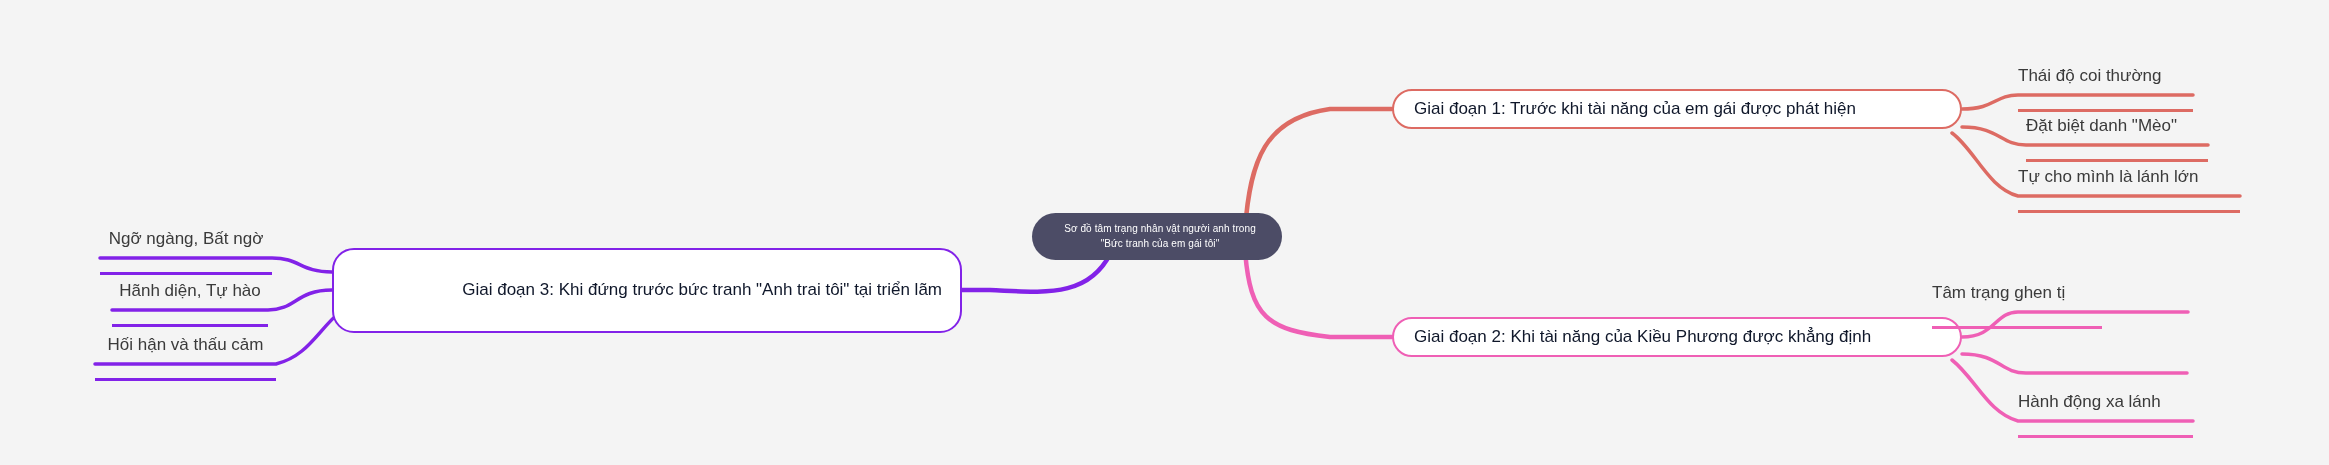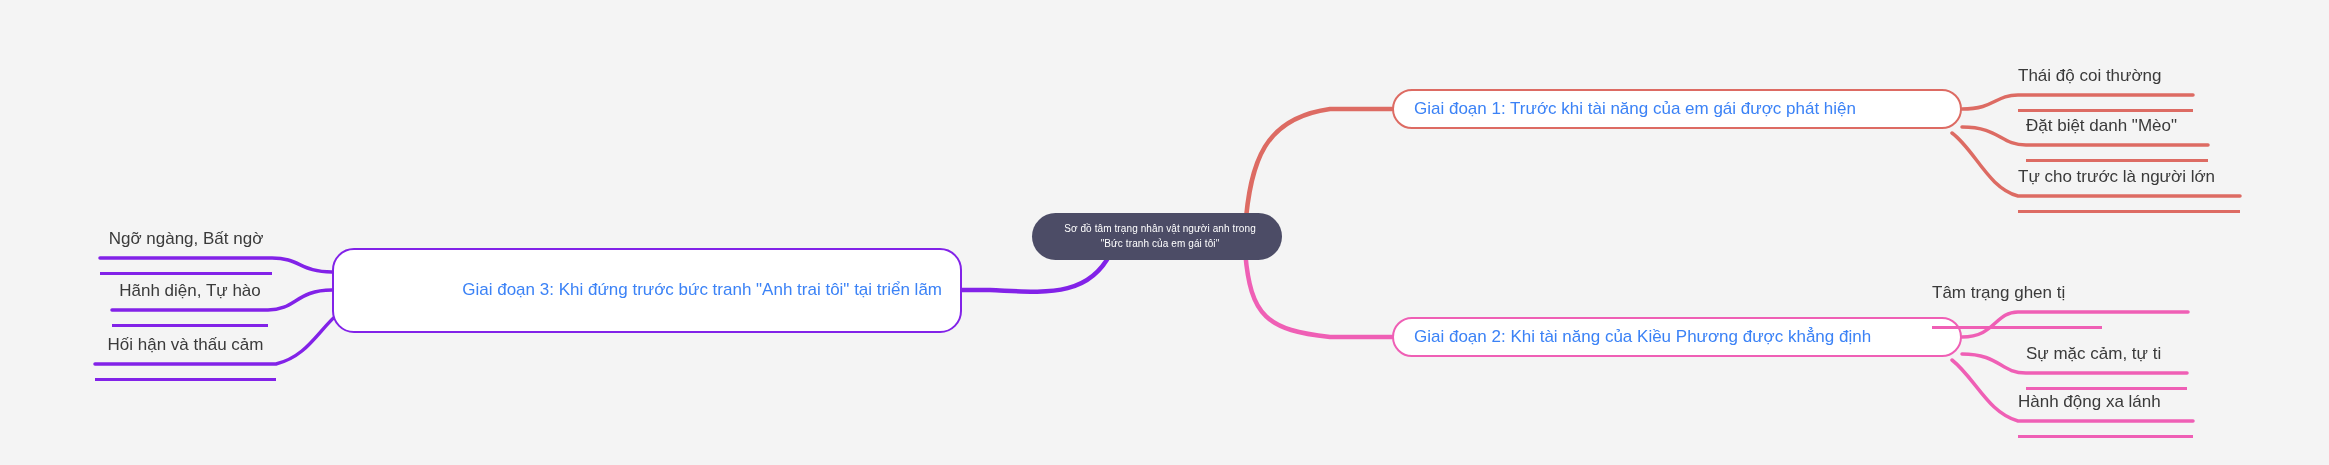--- a/index.html
+++ b/index.html
@@ -41,21 +41,21 @@
 
   
   .branch-node {
     position: absolute;
     box-sizing: border-box;
     background: #ffffff;
     border-radius: 22px;
     border: 2.5px solid #000;
     font-size: 17px;
     line-height: 1.45;
-    color: #3b82f6;
+    color: #0f172a;
     display: flex;
     align-items: center;
     padding: 6px 18px 6px 20px;
     z-index: 4;
   }
   .branch-node.red     { border-color: #dd6b63; }
   .branch-node.pink    { border-color: #ef5fb5; }
   .branch-node.purple  { border-color: #8222e8; justify-content: flex-end; }
 
   
@@ -107,34 +107,31 @@
 
   <div class="leaf-node" style="left:2018px; top:65px; width:175px; border-bottom:3.5px solid #dd6b63;">
     <span>Thái độ coi thường</span>
   </div>
 
   <div class="leaf-node" style="left:2026px; top:115px; width:182px; border-bottom:3.5px solid #dd6b63;">
     <span>Đặt biệt danh "Mèo"</span>
   </div>
 
   <div class="leaf-node" style="left:2018px; top:166px; width:222px; border-bottom:3.5px solid #dd6b63;">
-    <span>Tự cho trước là người lớn</span>
+    <span>Tự cho mình là lánh lớn</span>
   </div>
 
   <div class="branch-node pink" style="left:1392px; top:317px; width:570px; height:40px;">
     <span>Giai đoạn 2: Khi tài năng của Kiều Phương được khẳng định</span>
   </div>
 
   <div class="leaf-node" style="left:1932px; top:282px; width:170px; border-bottom:3.5px solid #ef5fb5;">
     <span>Tâm trạng ghen tị</span>
   </div>
 
-  <div class="leaf-node" style="left:2026px; top:343px; width:161px; border-bottom:3.5px solid #ef5fb5;">
-    <span>Sự mặc cảm, tự ti</span>
-  </div>
 
   <div class="leaf-node" style="left:2018px; top:391px; width:175px; border-bottom:3.5px solid #ef5fb5;">
     <span>Hành động xa lánh</span>
   </div>
 
   <div class="branch-node purple" style="left:332px; top:248px; width:630px; height:85px;">
     <span>Giai đoạn 3: Khi đứng trước bức tranh "Anh trai tôi" tại triển lãm</span>
   </div>
 
   <div class="leaf-node align-right" style="left:100px; top:228px; width:172px; border-bottom:3.5px solid #8222e8;">

